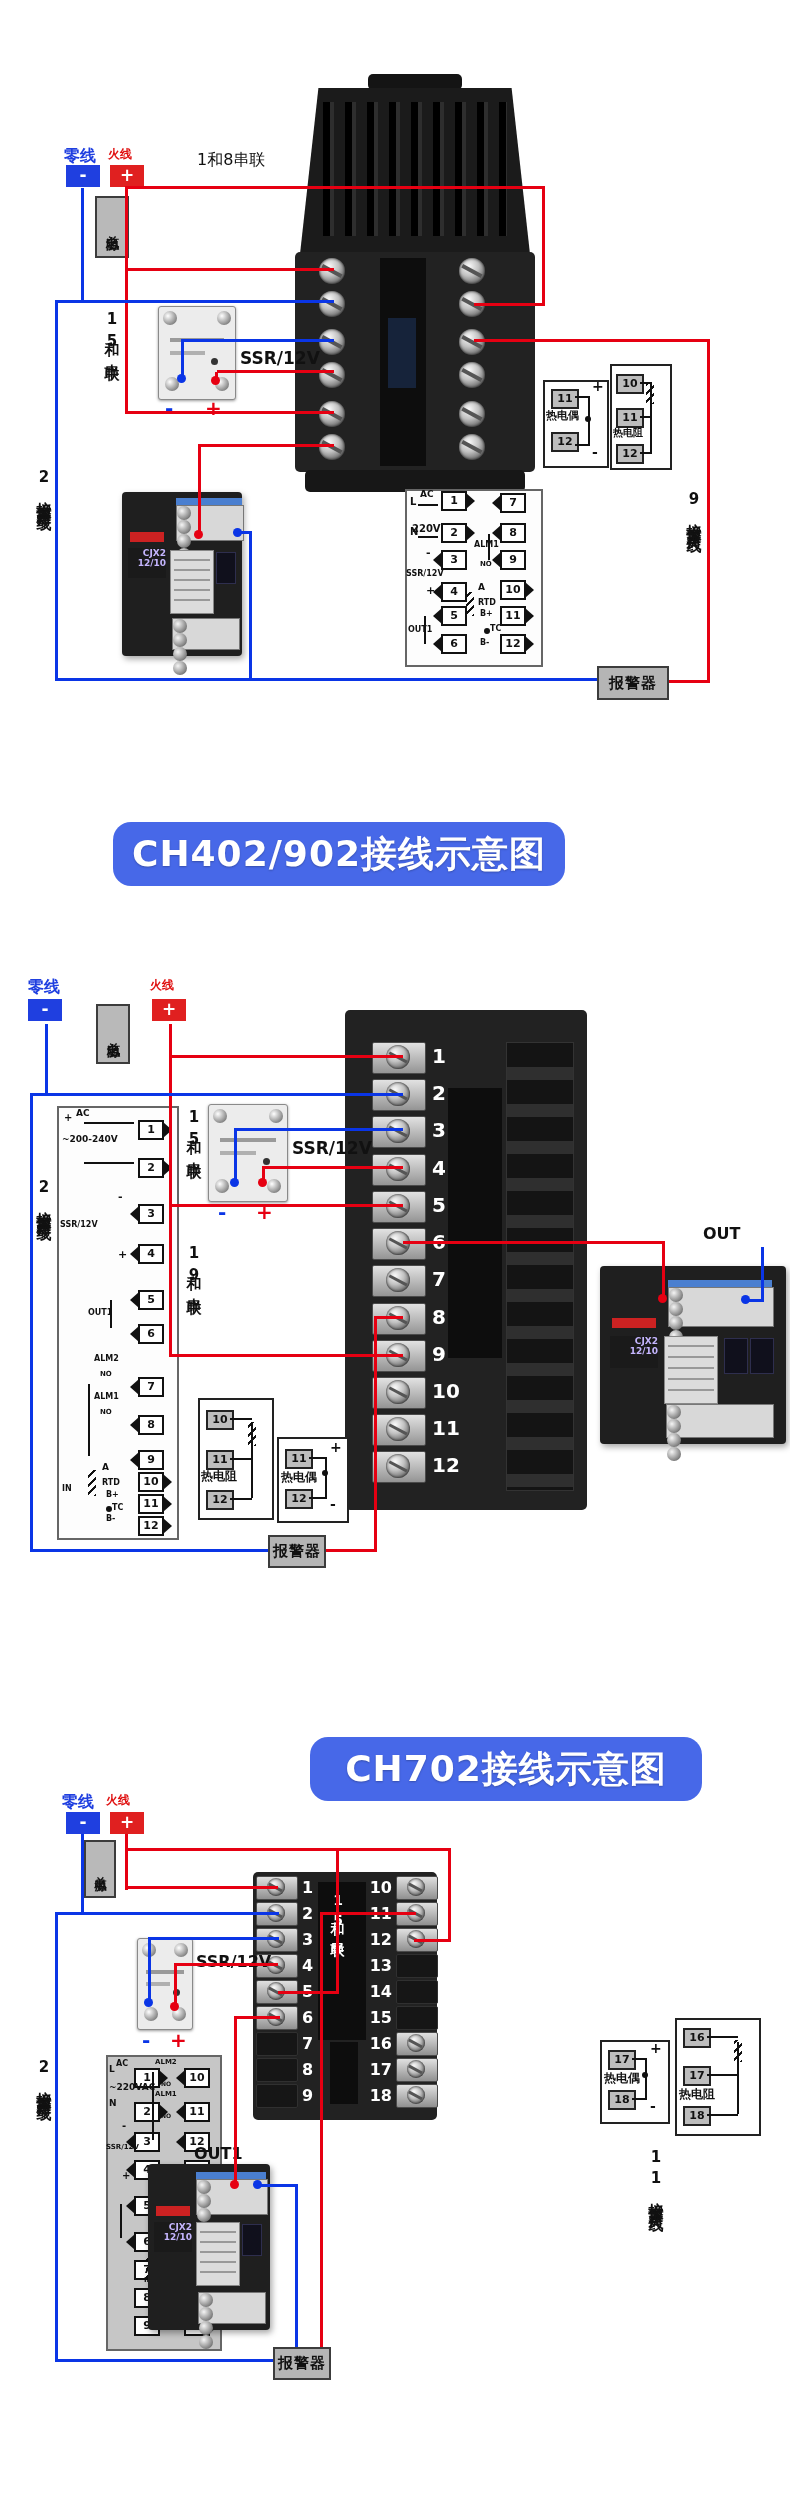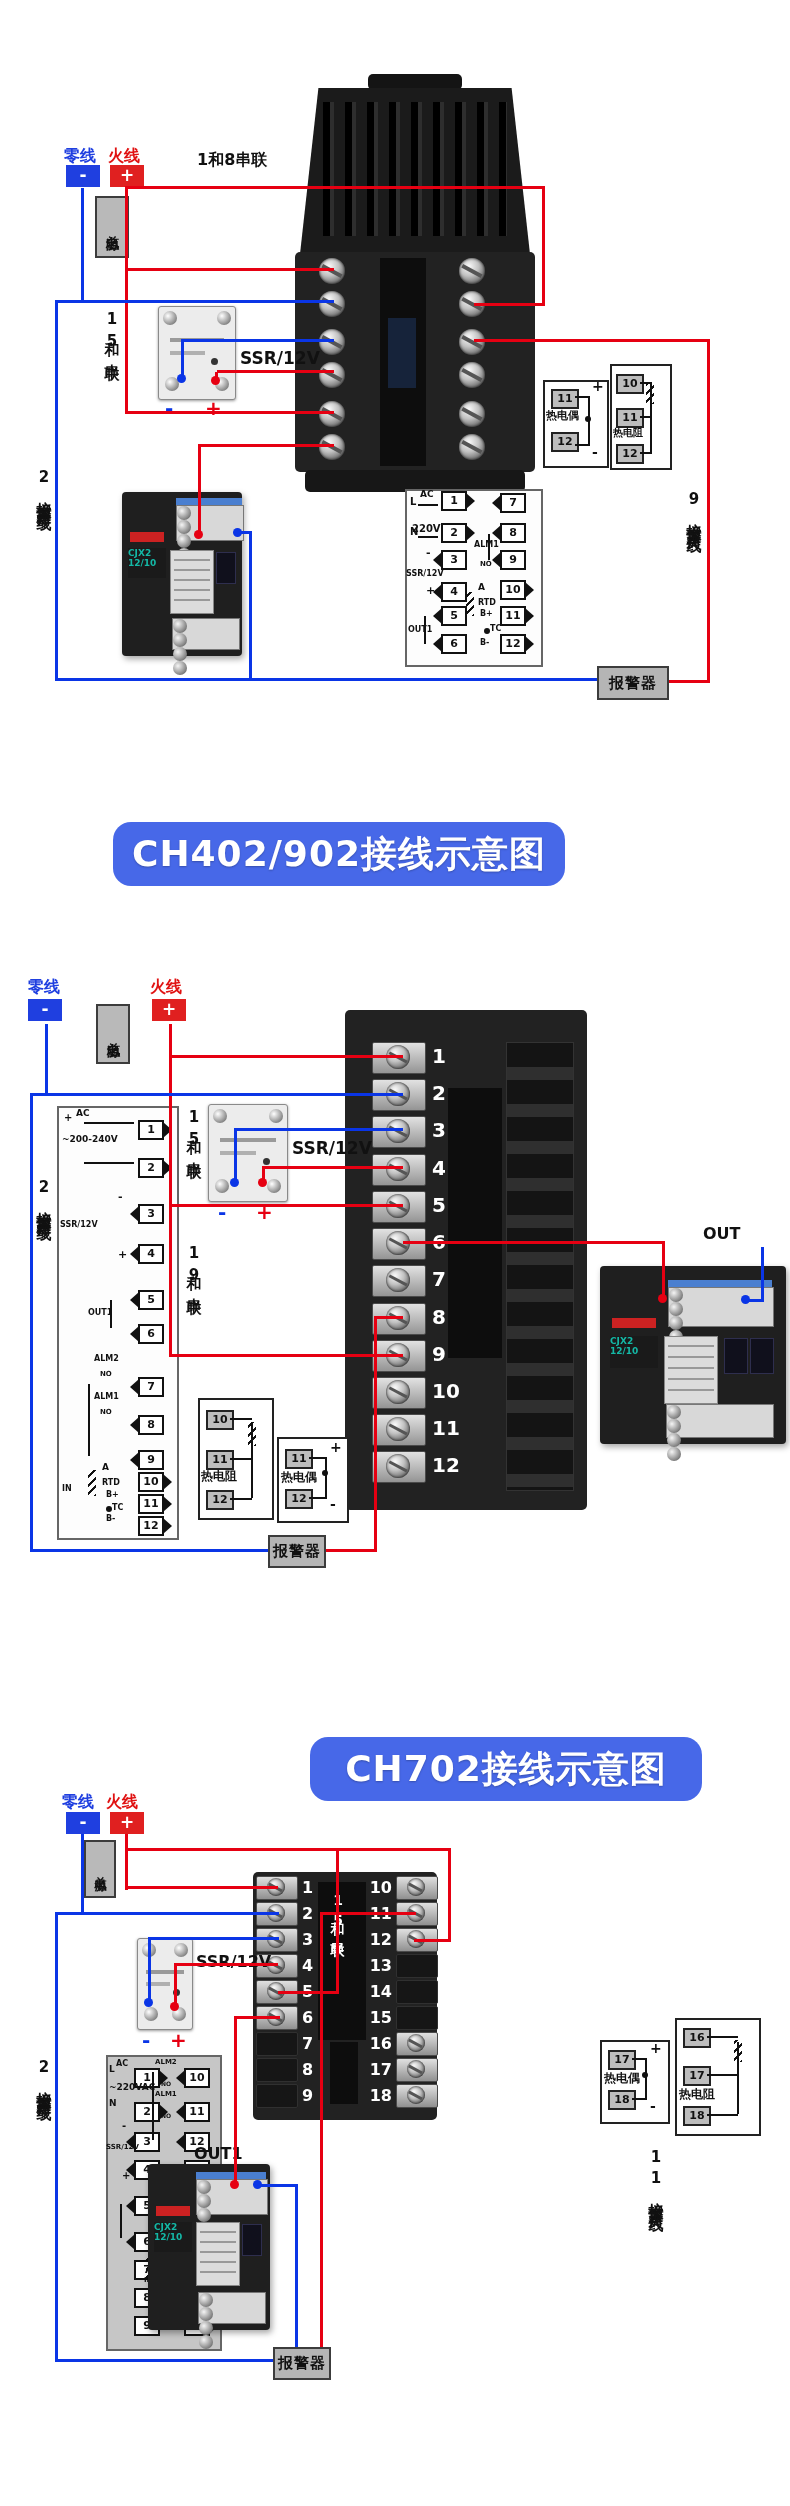--- a/index.html
+++ b/index.html
@@ -8,28 +8,28 @@
 .abs,.wr,.wb,.dt,.sc,.tb,.stb,.zig,.pl,.pm,.spm,.dk{position:absolute}
 
 .wr{background:#e60012}.wb{background:#0a35e6}
 .dt{width:9px;height:9px;border-radius:50%}.dtr{background:#e60012}.dtb{background:#0a35e6}
 .dk{width:6px;height:6px;background:#111;border-radius:50%}
 
 .pill{position:absolute;background:#4768e8;border-radius:18px;display:flex;align-items:center;justify-content:center}
 .pill span{color:#fff;font-weight:bold;font-size:36px;letter-spacing:1px;text-shadow:0 1px 2px rgba(0,0,0,.25)}
 
 .nlab{position:absolute;font-weight:bold;font-size:16px;color:#1f3fe0}
-.llab{position:absolute;font-weight:bold;font-size:16px;color:#e01212}
+.llab{position:absolute;font-weight:bold;font-size:12px;color:#e01212}
 .sgn{position:absolute;width:34px;height:22px;color:#fff;font-weight:bold;font-size:17px;line-height:20px;text-align:center}
 .sgb{background:#1f3fe0}.sgr{background:#e02020}
 .gbox{position:absolute;background:#b9b9b9;border:2px solid #3c3c3c;color:#111;font-weight:bold;
   display:flex;align-items:center;justify-content:center}
 .vt{writing-mode:vertical-lr;text-orientation:upright;letter-spacing:2px}
 .note{position:absolute;font-weight:bold;font-size:15px;color:#111;writing-mode:vertical-lr;text-orientation:upright;letter-spacing:3px}
-.ser{position:absolute;font-weight:bold;font-size:16px;color:#111}
+.ser{position:absolute;font-weight:normal;font-size:16px;color:#111}
 .serv{position:absolute;font-weight:bold;font-size:15px;color:#111;writing-mode:vertical-lr;text-orientation:upright;letter-spacing:2px}
 .ssrt{position:absolute;font-weight:bold;font-size:17px;color:#111}
 .pm{font-weight:bold;font-size:20px}.pmr{color:#e60012}.pmb{color:#0a35e6}
 .spm{font-weight:bold;font-size:14px;color:#111}
 
 .dev{position:absolute;background:#222;border-radius:5px}
 .recess{position:absolute;background:#0d0d0d}
 .hs{position:absolute;background:#1b1b1b;clip-path:polygon(8% 0,92% 0,100% 100%,0 100%)}
 .hs i{position:absolute;left:10%;right:10%;top:14px;bottom:18px;display:block;
   background:repeating-linear-gradient(90deg,#000 0 7px,#2e2e2e 7px 11px,#1b1b1b 11px 22px)}
@@ -86,21 +86,21 @@
 .ssr .l1{left:14%;right:14%;top:34%;height:4px;background:#9a9a9a}
 .ssr .l2{left:14%;right:40%;top:48%;height:4px;background:#b0b0b0}
 .ssr .cd{right:22%;top:55%;width:7px;height:7px;border-radius:50%;background:#333}
 
 .ctr{position:absolute;background:#1f1f1f;border-radius:4px;box-shadow:2px 3px 6px rgba(0,0,0,.35)}
 .ctr i{position:absolute;display:block}
 .ct-band{background:#4a7fd0;height:7px}
 .ct-top,.ct-low{background:#d8d8d8;border:1px solid #777;display:flex;align-items:center;justify-content:space-around}
 .ct-top b,.ct-low b{display:block;width:14px;height:14px;border-radius:50%;background:radial-gradient(circle at 35% 35%,#f5f5f5,#888 65%,#444)}
 .ct-chip{background:#cc2222;height:10px}
-.ct-plate{position:absolute;background:#1a1a1a;color:#14b8a6;font-weight:bold;text-align:left}
+.ct-plate{position:absolute;background:#1a1a1a;color:#c4b5fd;font-weight:bold;text-align:right}
 .ct-plate b{display:block;font-size:9px;line-height:10px}
 .ct-card{position:absolute;background:#dcdcdc;border:1px solid #888}
 .ct-card i{position:absolute;left:3px;right:3px;height:2px;background:#999}
 .ct-win{background:#10101c;border:1px solid #2e2e4e}
 
 .panel{position:absolute;border:2px solid #666}
 .pw{background:#fdfdfd}.pg{background:#c6c6c6}
 .tb{width:22px;height:16px;background:#fff;border:2px solid #111;font-weight:bold;font-size:11px;line-height:16px;text-align:center;color:#111}
 .tb::before,.tb::after{position:absolute;content:none;border:8px solid transparent;top:0}
 #p1l .tb:nth-child(-n+2)::after,#p1r .tb:nth-child(n+4)::after,

